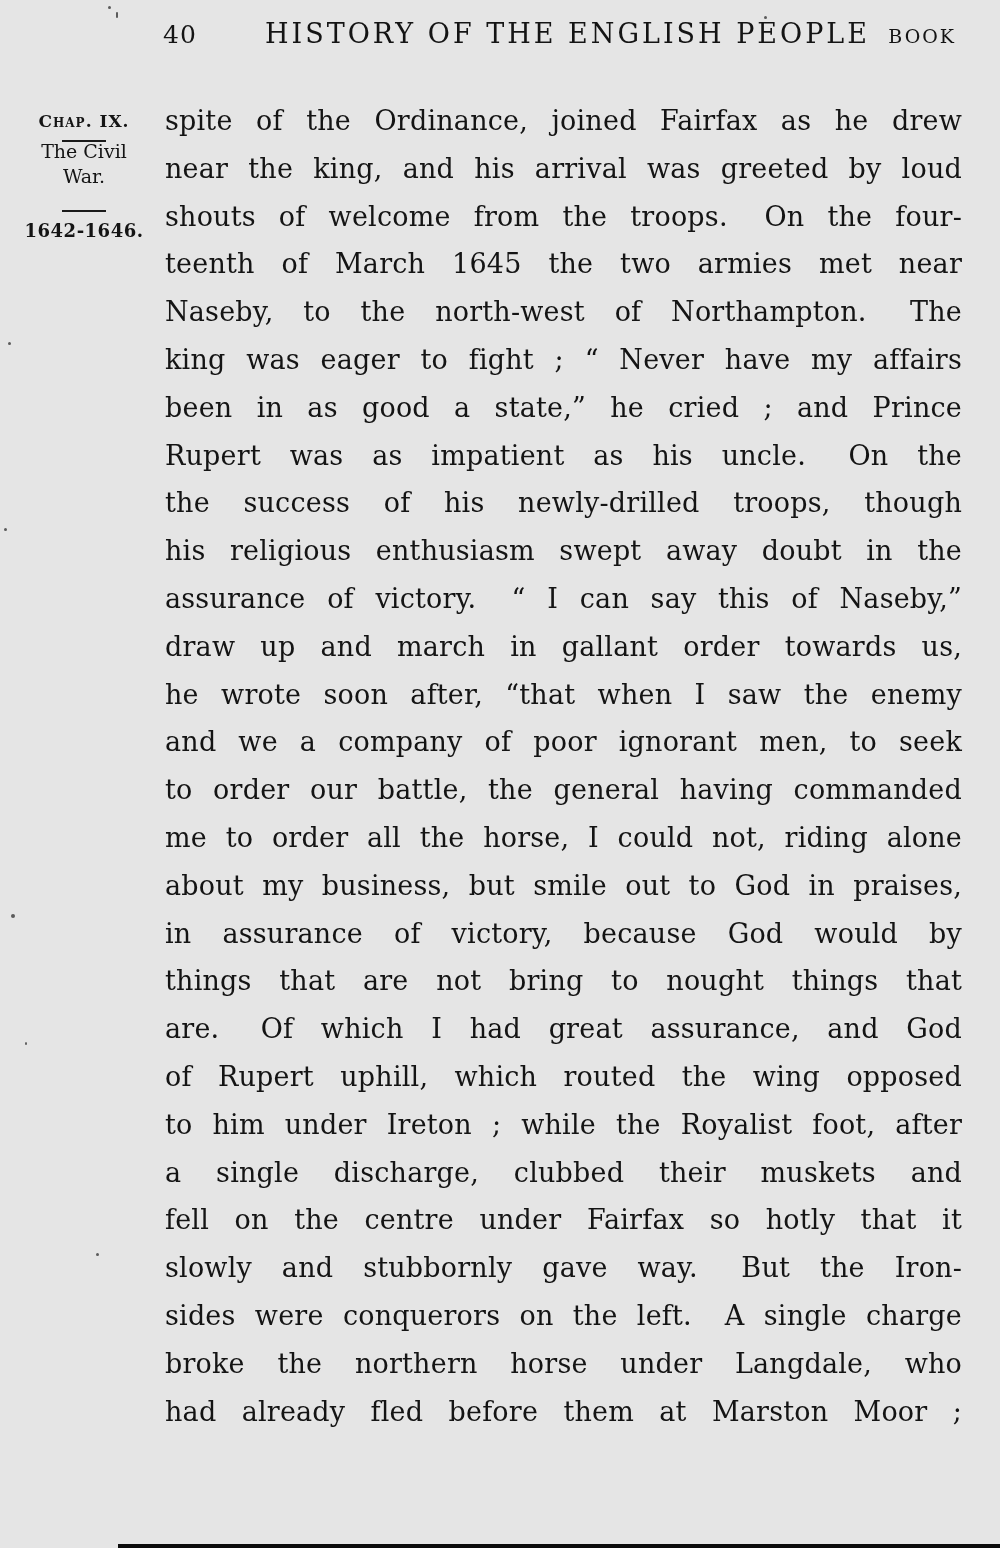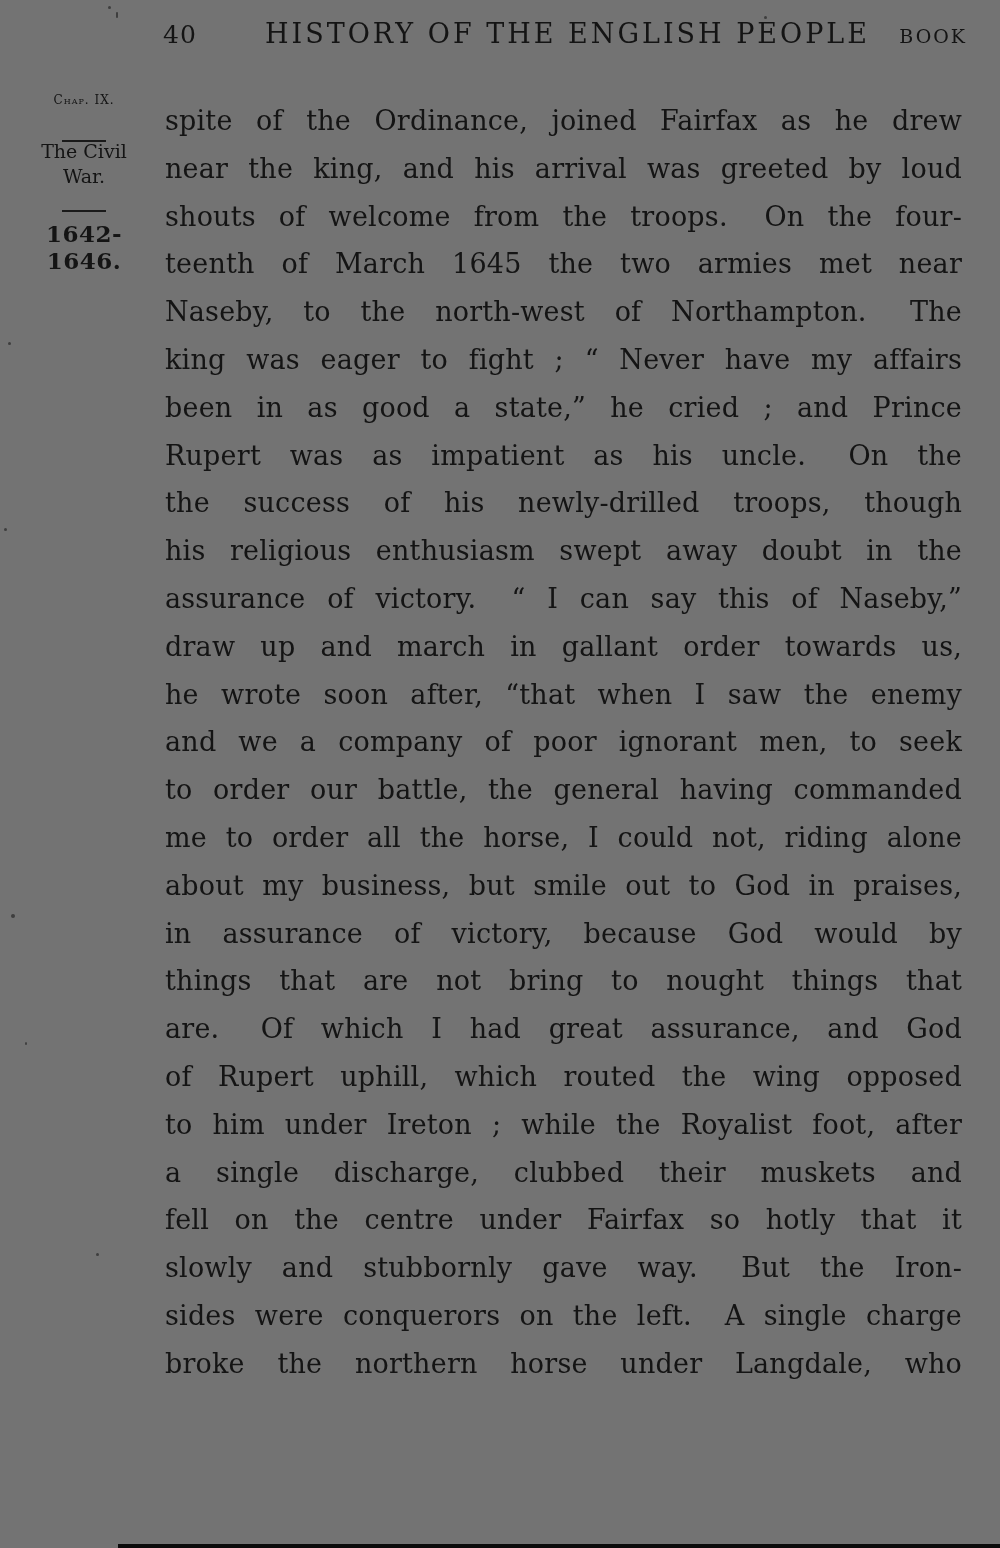--- a/index.html
+++ b/index.html
@@ -4,57 +4,57 @@
 <style>
   html, body { margin: 0; padding: 0; }
   body {
     width: 1000px; height: 1548px;
     background: #ffffff;
     position: relative;
     overflow: hidden;
     font-family: "DejaVu Serif", "Liberation Serif", serif;
     color: #141414;
   }
-  .page { position: absolute; inset: 0; background: #737373; }
+  .page { position: absolute; inset: 0; background: #e5e5e5; }
 
   
   .running-head { position: absolute; top: 0; left: 0; right: 0; height: 60px; }
   .page-number {
     position: absolute; left: 163px; top: 20px;
     font-size: 25px; letter-spacing: 1px;
   }
   .head-title {
     position: absolute; left: 265px; top: 18px;
     font-size: 27px; letter-spacing: 3px; white-space: nowrap;
     font-weight: 500;
   }
   .book-label {
-    position: absolute; right: 33px; top: 25px;
+    position: absolute; right: 44px; top: 25px;
     font-size: 19px; letter-spacing: 2px; margin-left: 16px;
   }
 
   
   .margin-notes { position: absolute; left: 22px; top: 0; width: 124px; text-align: center; }
   .chapter-note {
-    position: absolute; top: 93px; left: 0; width: 100%;
-    font-size: 12px; font-variant: small-caps; letter-spacing: 1px;
+    position: absolute; top: 111px; left: 0; width: 100%;
+    font-size: 17px; font-variant: small-caps; letter-spacing: 1px; font-weight: bold;
   }
   .margin-rule {
     position: absolute; left: 50%; transform: translateX(-50%);
     width: 44px; height: 0; border-top: 2px solid #1a1a1a;
   }
   .rule-1 { top: 140px; }
   .rule-2 { top: 210px; }
   .topic-note {
     position: absolute; top: 139px; left: 0; width: 100%;
     font-size: 19px; font-weight: 400; line-height: 25px;
   }
   .dates-note {
     position: absolute; top: 220px; left: 0; width: 100%;
-    font-size: 23px; font-weight: 700; letter-spacing: 0.5px;
+    font-size: 18px; font-weight: 700; letter-spacing: 0.5px;
   }
 
   
   .body-text {
     position: absolute; left: 165px; top: 85px; width: 797px; margin-top: 12px;
   }
   .body-line {
     height: 47.8px; line-height: 47.8px;
     font-size: 27px;
     text-align: justify; text-align-last: justify;
@@ -112,20 +112,21 @@
       <div class="body-line">in assurance of victory, because God would by</div>
       <div class="body-line">things that are not bring to nought things that</div>
       <div class="body-line">are.  Of which I had great assurance, and God</div>
       <div class="body-line">of Rupert uphill, which routed the wing opposed</div>
       <div class="body-line">to him under Ireton ; while the Royalist foot, after</div>
       <div class="body-line">a single discharge, clubbed their muskets and</div>
       <div class="body-line">fell on the centre under Fairfax so hotly that it</div>
       <div class="body-line">slowly and stubbornly gave way.  But the Iron-</div>
       <div class="body-line">sides were conquerors on the left.  A single charge</div>
       <div class="body-line">broke the northern horse under Langdale, who</div>
+      <div class="body-line">had already fled before them at Marston Moor ;</div>
     </div>
 
   <div class="speck" style="left:108px; top:6px;  width:3px; height:3px;"></div>
   <div class="speck" style="left:116px; top:12px; width:2px; height:6px; border-radius:1px;"></div>
   <div class="speck" style="left:764px; top:16px; width:3px; height:3px;"></div>
   <div class="speck" style="left:8px;   top:342px; width:3px; height:3px;"></div>
   <div class="speck" style="left:4px;  top:528px; width:3px; height:3px;"></div>
   <div class="speck" style="left:11px; top:914px; width:4px; height:4px;"></div>
   <div class="speck" style="left:96px; top:1253px; width:3px; height:3px;"></div>
   <div class="speck" style="left:25px; top:1042px; width:2px; height:3px;"></div>

